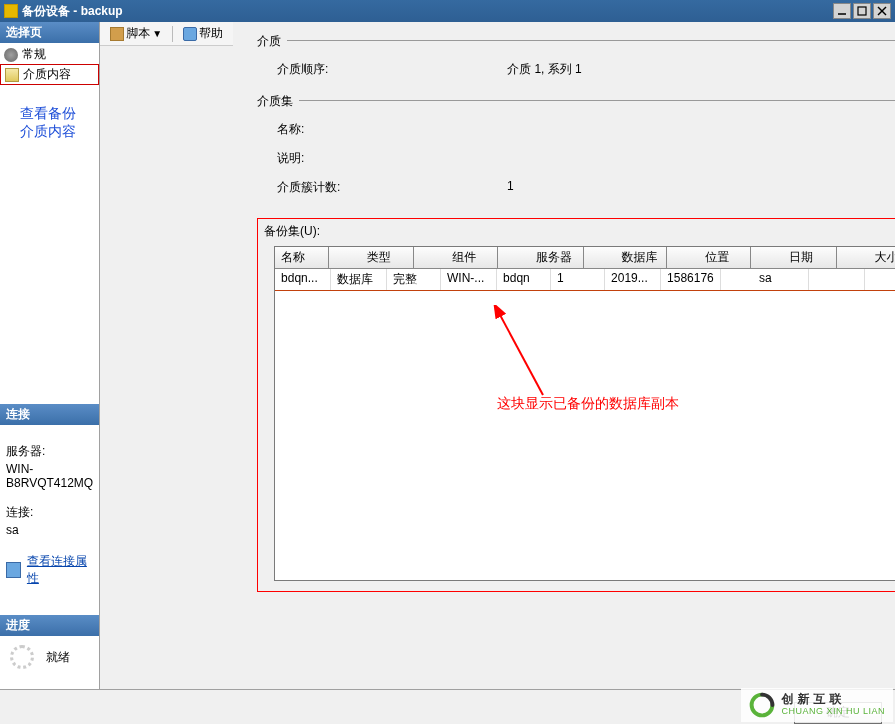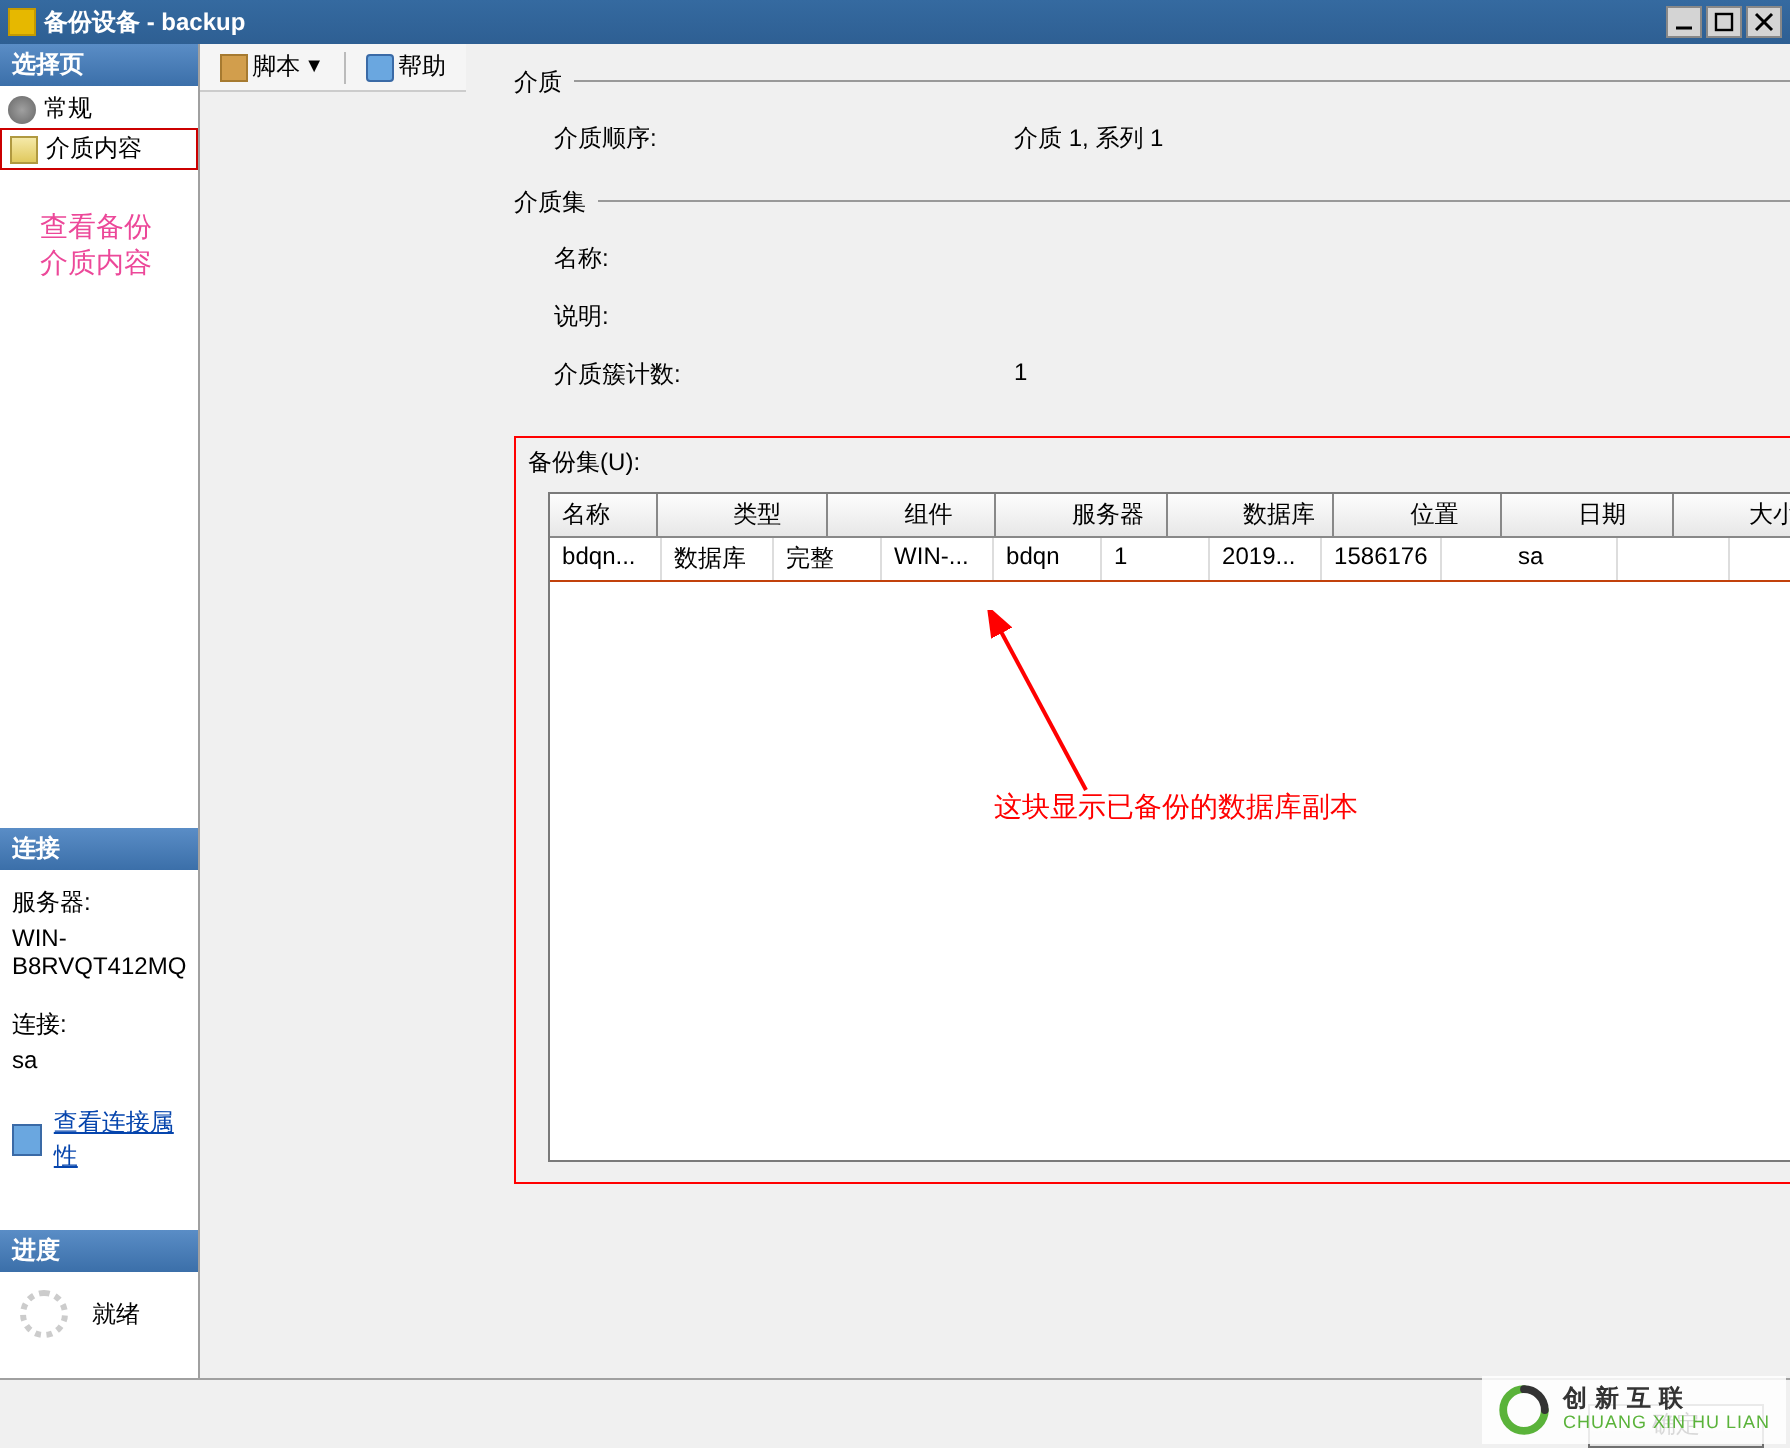--- a/index.html
+++ b/index.html
@@ -18,25 +18,25 @@
     
     
     .sidebar { width: 215px; background: #fff; border-right: 1px solid #a0a0a0; display: flex; flex-direction: column; }
     .sidebar-header { background: linear-gradient(#5a8dc6, #3b6fa9); color: #fff; padding: 2px 6px; font-weight: bold; }
     .tree { padding: 2px 0; }
     .tree-item { display: flex; align-items: center; padding: 1px 4px; gap: 4px; cursor: pointer; }
     .tree-item.selected { border: 1px solid #c00; }
     .tree-icon { width: 14px; height: 14px; display: inline-block; }
     .leaf-icon { background: linear-gradient(#f5e9a8, #e0c95e); border: 1px solid #b09940; }
     .gear-icon { background: radial-gradient(#a0a0a0, #666); border-radius: 50%; }
-    .annotation-red { color: #ec4899; margin: 18px 20px; font-size: 14px; }
+    .annotation-red { color: #1d4ed8; margin: 18px 20px; font-size: 14px; }
     
     .sidebar-spacer { flex: 1; }
     
-    .conn-section { padding: 6px 6px 8px; }
+    .conn-section { padding: 16px 6px 8px; }
     .conn-label { font-size: 12px; margin: 2px 0; }
     .conn-link { display: flex; align-items: center; gap: 6px; margin-top: 16px; }
     .conn-link a { color: #0645ad; text-decoration: underline; }
     .conn-link-icon { width: 16px; height: 16px; background: #6aa7e0; border: 1px solid #3a6aa6; }
     
     .progress-section { padding: 3px 6px 20px; }
     .progress-row { display: flex; align-items: center; gap: 12px; margin-top: 6px; }
     .spinner { width: 24px; height: 24px; border: 3px dotted #ccc; border-radius: 50%; margin-left: 4px; }
     
     

